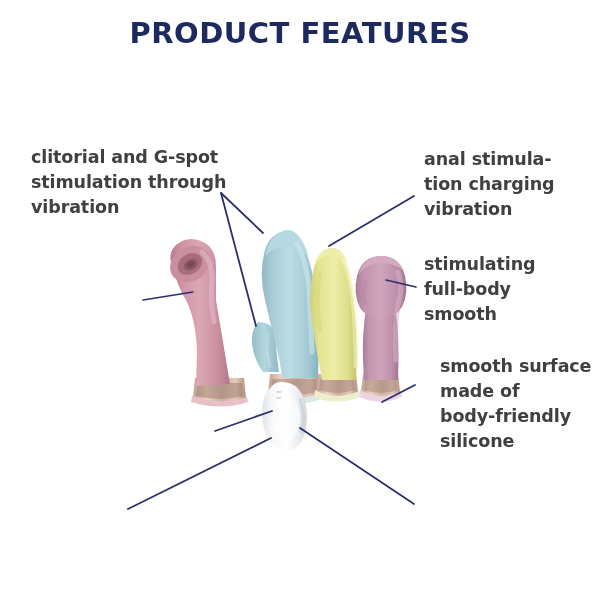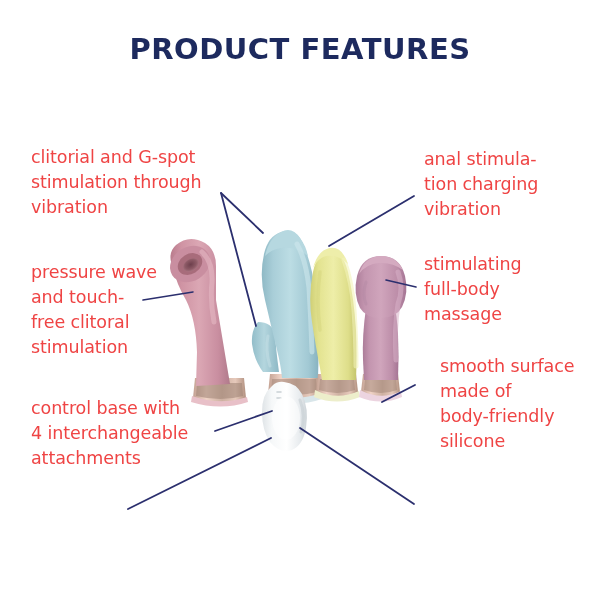--- a/index.html
+++ b/index.html
@@ -19,39 +19,39 @@
   #infographic {
     position: absolute;
     left: 0; top: 0;
     width: 600px; height: 600px;
     background: #ffffff;
   }
 
   
   .title {
     position: absolute;
-    left: 0; top: 32px;
+    left: 0; top: 16px;
     width: 600px;
     text-align: center;
     font-family: "DejaVu Sans", sans-serif;
     font-size: 29px;
     font-weight: bold;
     letter-spacing: 0.5px;
     color: #1d2a5e;
     -webkit-font-smoothing: antialiased;
   }
 
   
   .label {
     position: absolute;
     font-family: "DejaVu Sans", sans-serif;
     font-size: 17.5px;
     line-height: 1.42;
-    color: #ef4444;
-    font-weight: 400;
+    color: #404040;
+    font-weight: 700;
     white-space: pre-line;
     letter-spacing: -0.1px;
   }
   .label.left  { text-align: left; }
   .label.right { text-align: left; }
 
   
   #art {
     position: absolute;
     left: 0; top: 0;
@@ -264,37 +264,30 @@
       <line x1="416" y1="287" x2="386" y2="280" stroke-width="1.6"></line>
       <line x1="415" y1="385" x2="382" y2="402"></line>
       <line x1="300" y1="428" x2="414" y2="504"></line>
     </g>
   </svg>
 
   <div class="label left" style="left:31px; top:145px; width:200px;">clitorial and G-spot
 stimulation through
 vibration</div>
 
-  <div class="label left" style="left:31px; top:260px; width:180px;">pressure wave
-and touch-
-free clitoral
-stimulation</div>
-
-  <div class="label left" style="left:31px; top:396px; width:200px;">control base with
-4 interchangeable
-attachments</div>
+
 
 
   <div class="label right" style="left:424px; top:147px; width:170px;">anal stimula-
 tion charging
 vibration</div>
 
   <div class="label right" style="left:424px; top:252px; width:170px;">stimulating
 full-body
-massage</div>
+smooth</div>
 
   <div class="label right" style="left:440px; top:354px; width:175px;">smooth surface
 made of
 body-friendly
 silicone</div>
 
 
 </div>
 
 </body></html>

